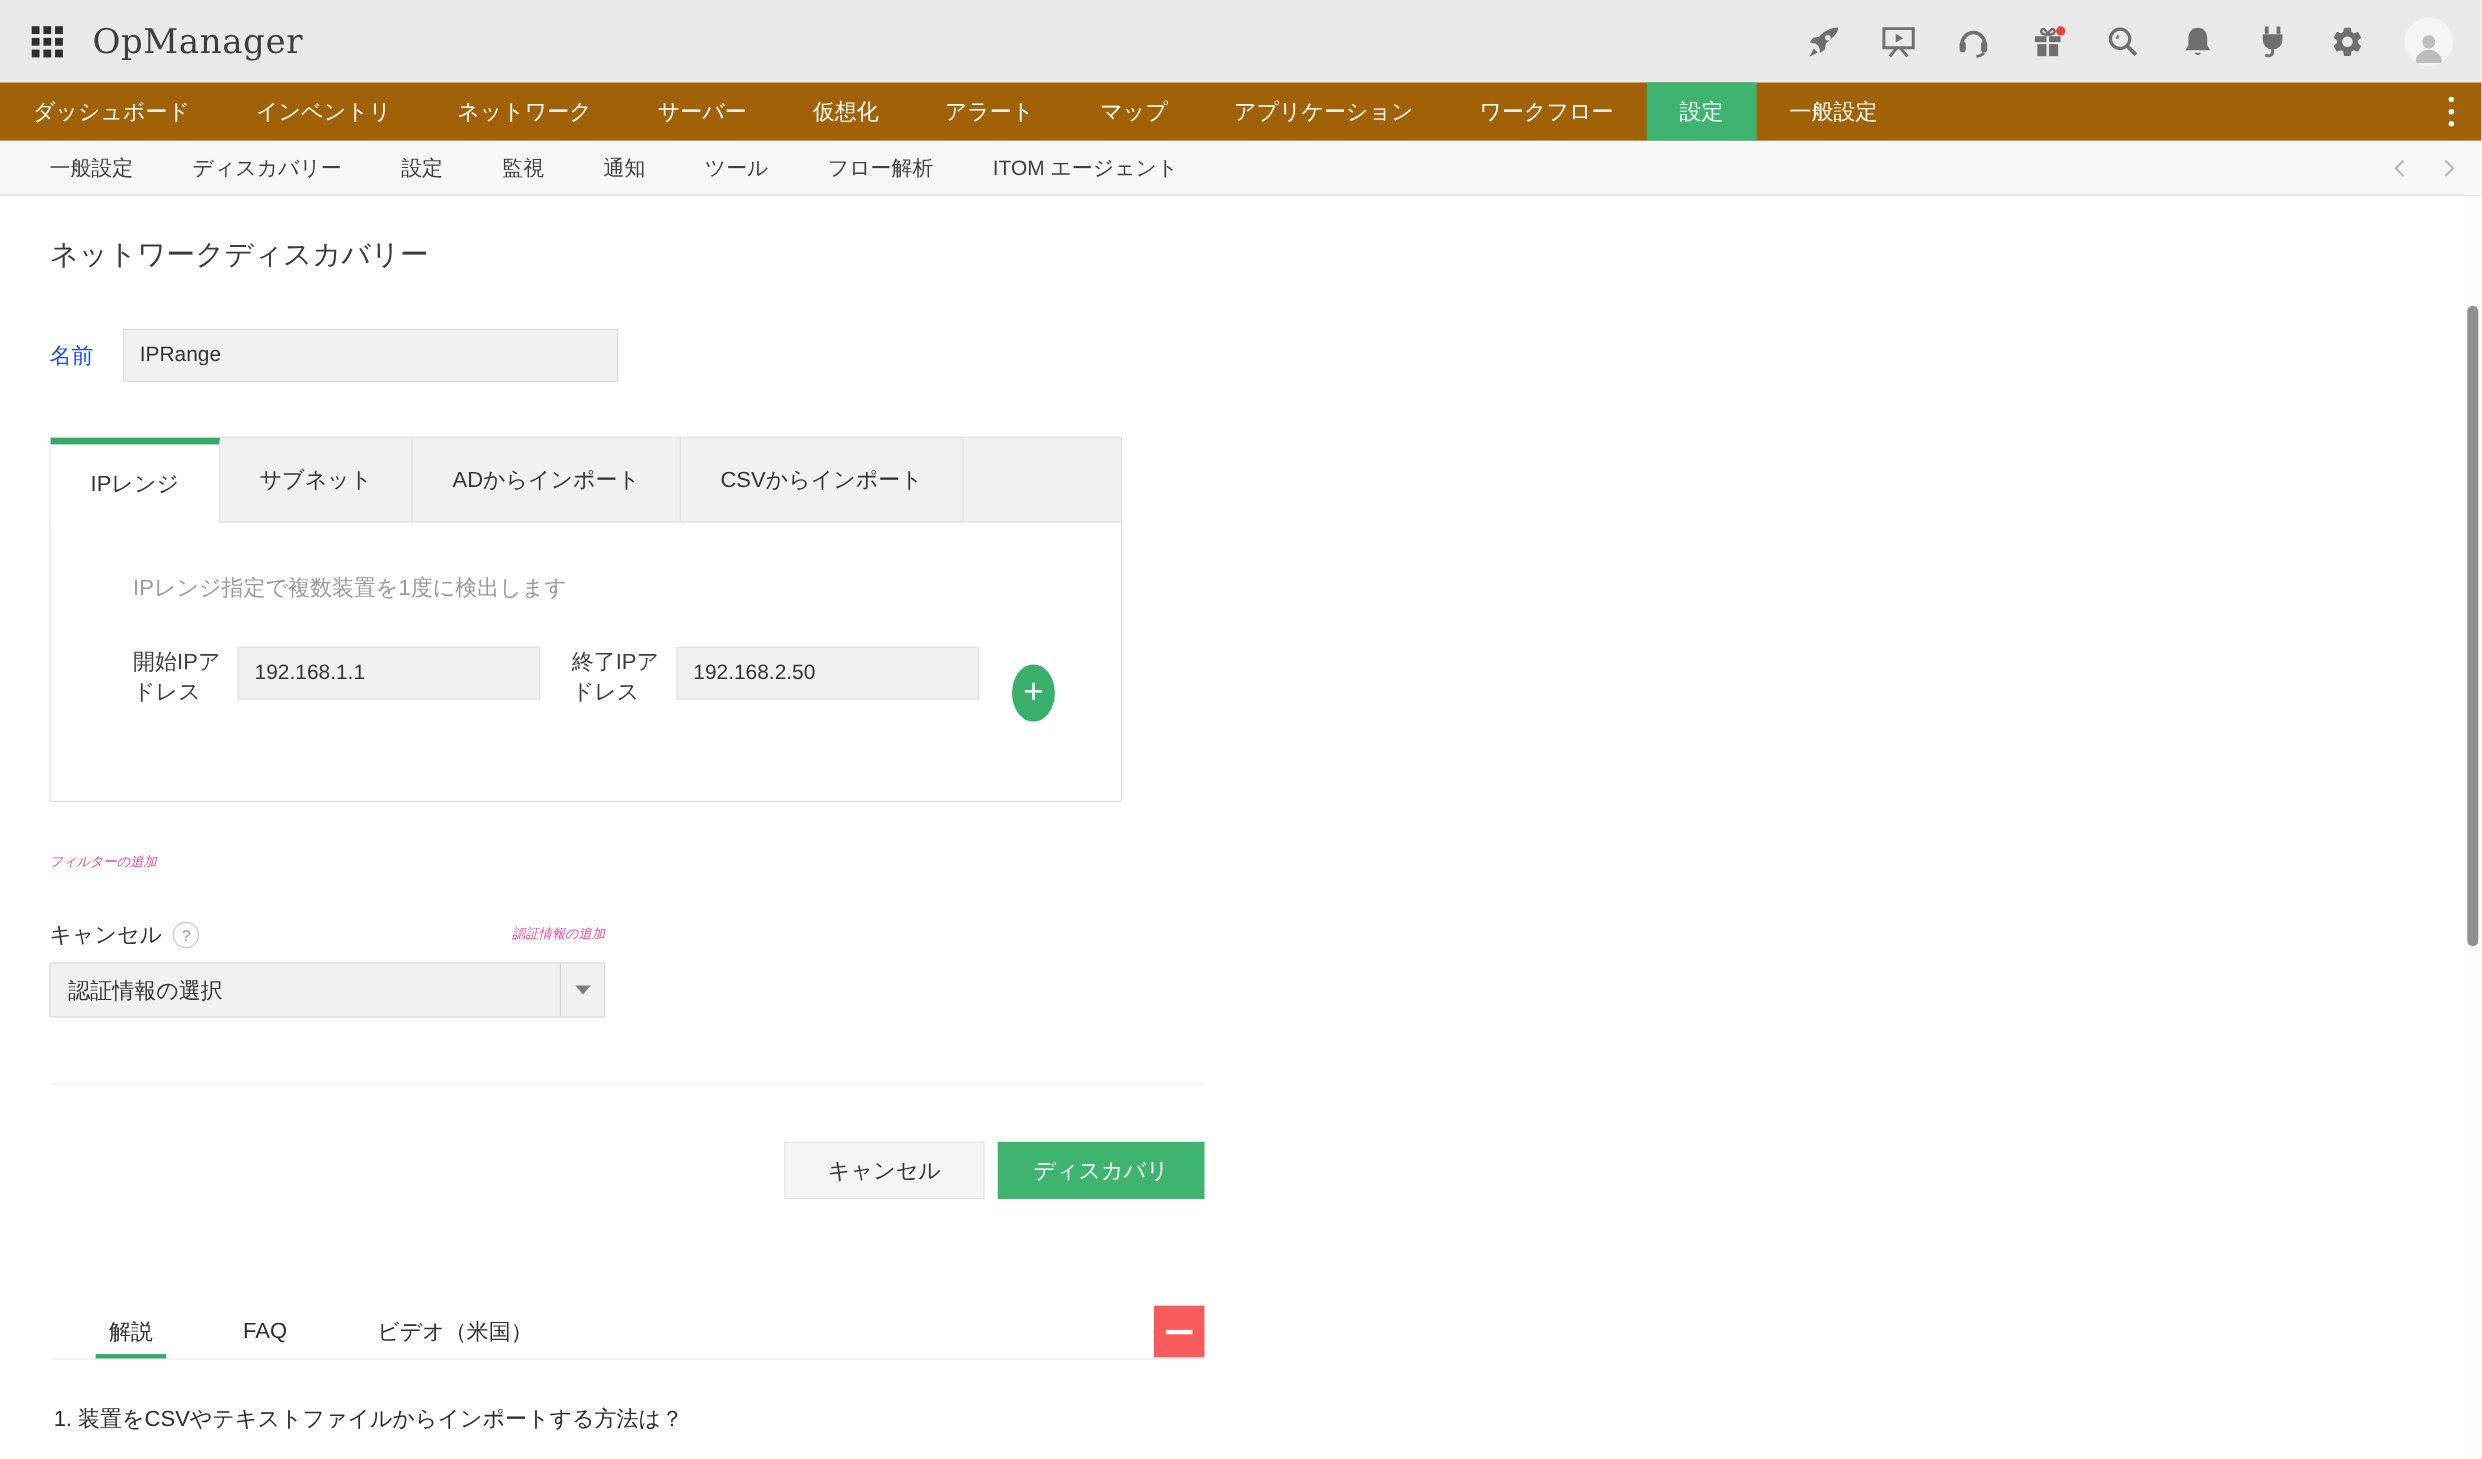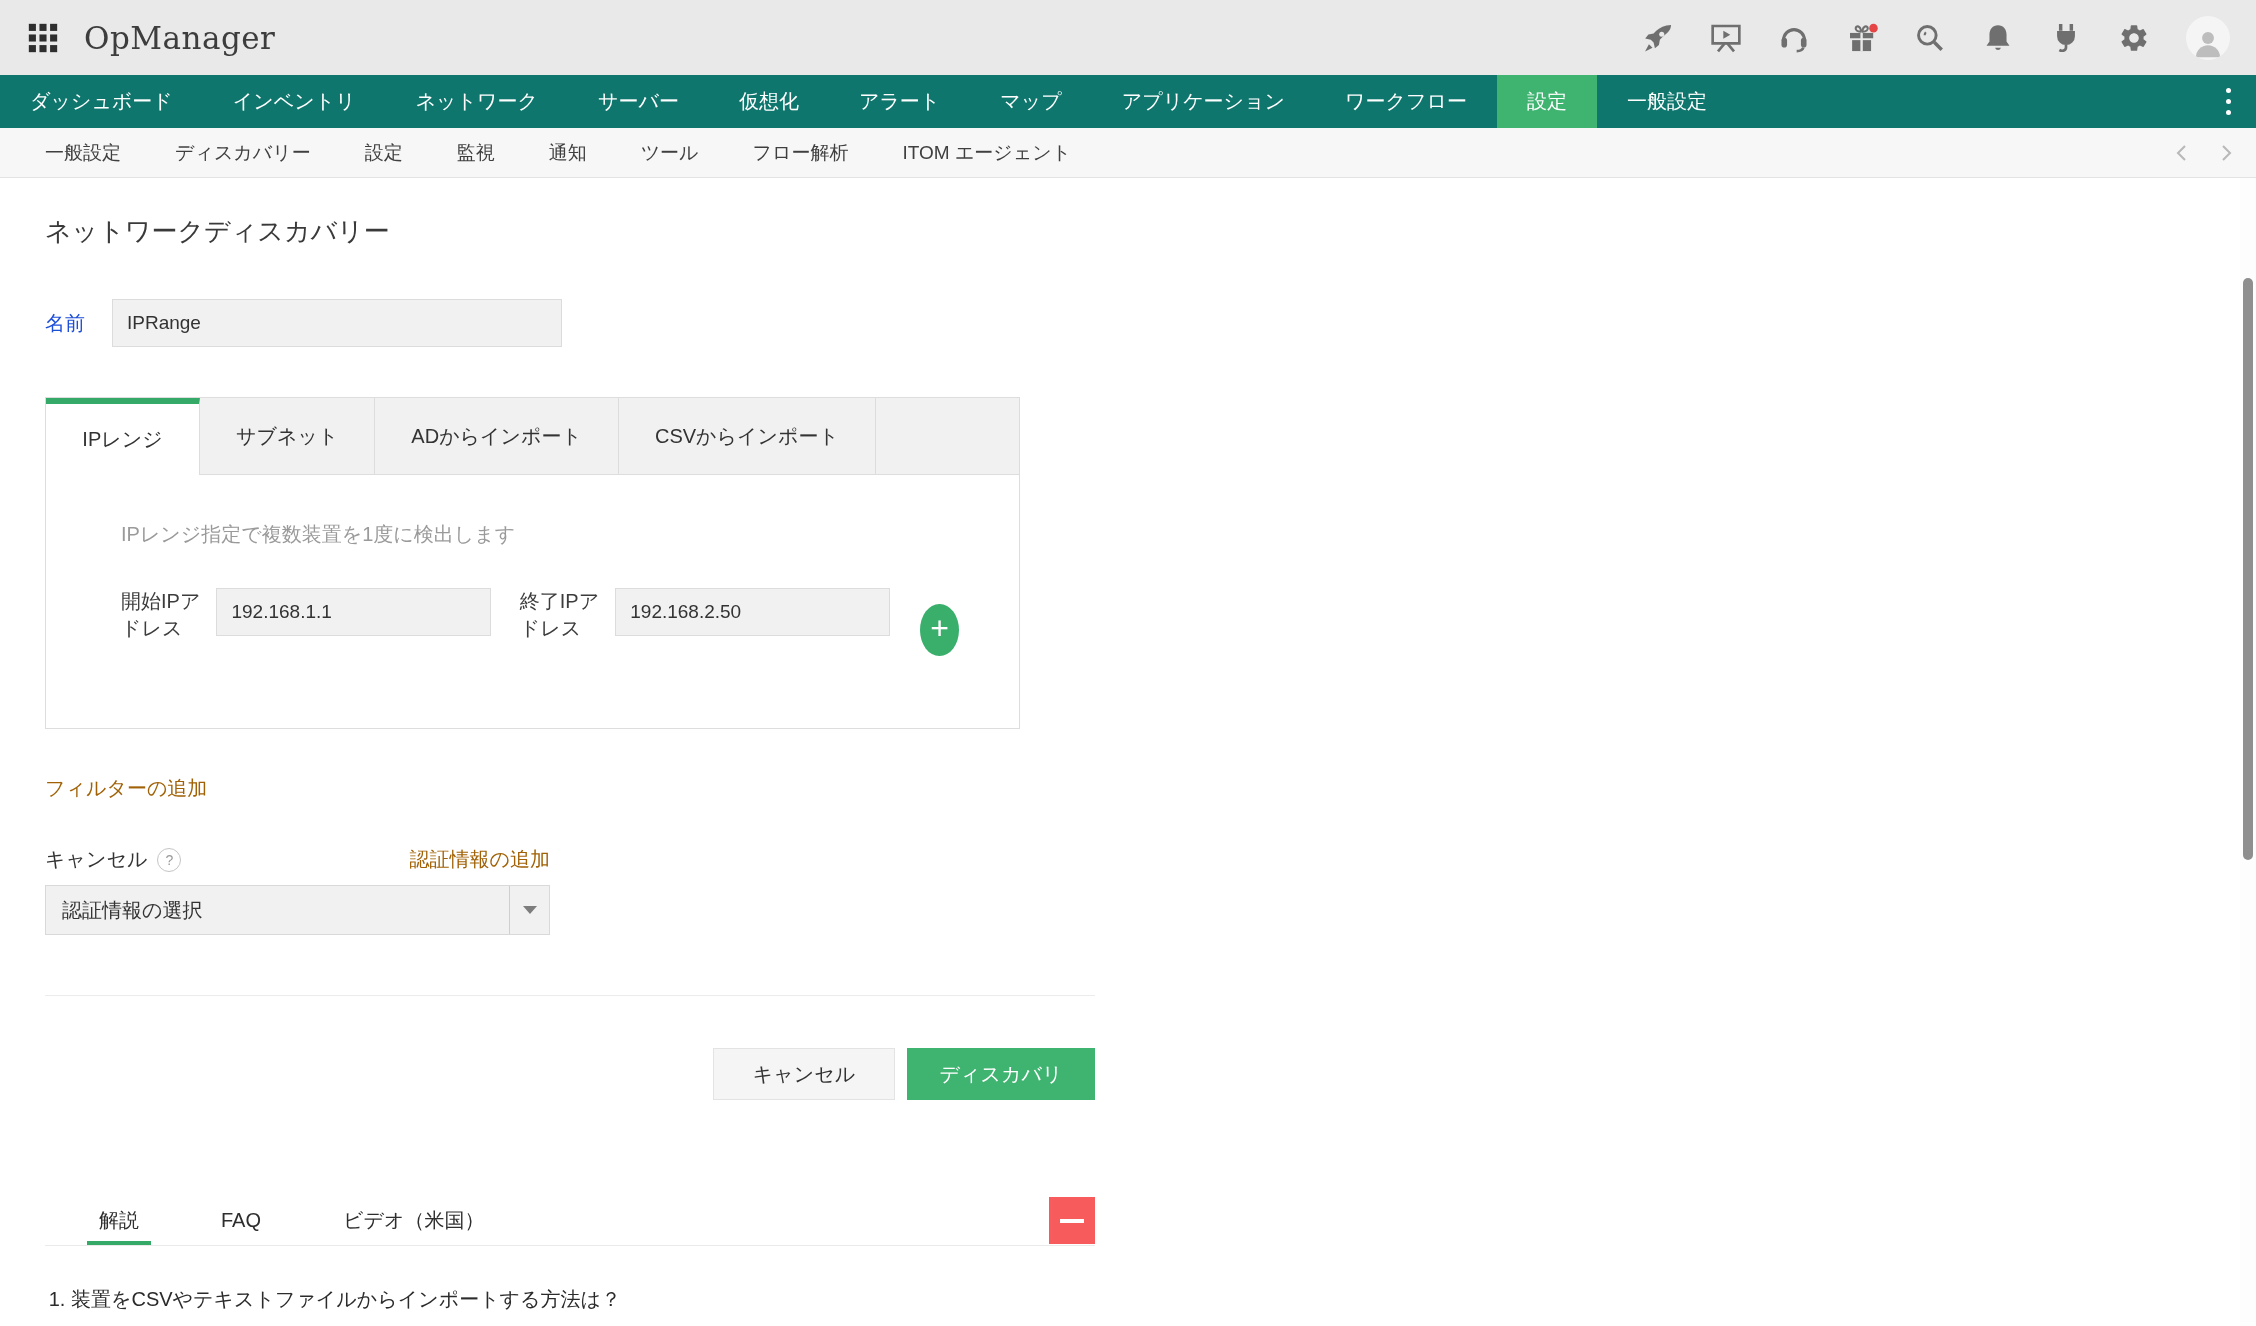--- a/index.html
+++ b/index.html
@@ -24,21 +24,21 @@
   .tb-icon { width:32px; height:32px; cursor:pointer; position:relative; }
   .tb-icon svg { width:32px; height:32px; fill:#6f6f6f; stroke:none; }
   .avatar {
     width:44px; height:44px; border-radius:50%; background:#f5f5f5;
     overflow:hidden; display:flex; align-items:flex-end; justify-content:center; cursor:pointer;
   }
   .avatar svg { width:34px; height:34px; }
 
   
   .mainnav {
-    height:53px; background:#0f766e; display:flex; align-items:stretch;
+    height:53px; background:#a16207; display:flex; align-items:stretch;
     color:#fff; font-size:20px;
   }
   .mainnav .nav-item {
     display:flex; align-items:center; padding:0 30px; cursor:pointer; white-space:nowrap;
   }
   .mainnav .nav-item.active { background:#3fb370; }
   .kebab {
     margin-left:auto; display:flex; flex-direction:column; justify-content:center;
     align-items:center; gap:6px; width:56px; cursor:pointer;
   }
@@ -84,21 +84,21 @@
   .ip-field { display:flex; flex-direction:row; }
   .ip-field label { font-size:20px; color:#3c3c3c; margin-bottom:14px; }
   .ip-input { width:350px; }
   .ip-gap { width:38px; }
   .add-ip-btn {
     margin-left:30px; width:52px; height:52px; border-radius:50%; background:#3aaf6c;
     border:none; color:#fff; font-size:32px; line-height:48px; cursor:pointer;
     display:flex; align-items:center; justify-content:center; padding-bottom:4px;
   }
 
-  .link { color:#a16207; font-size:20px; text-decoration:none; cursor:pointer; display:inline-block; }
+  .link { color:#ec4899; font-size:12px; text-decoration:none; cursor:pointer; display:inline-block;font-style:italic; }
   .add-filter { margin-top:46px; }
 
   .cred-row {
     margin-top:44px; width:505px; display:flex; align-items:center; justify-content:space-between;
   }
   .cred-label-wrap { display:flex; align-items:center; gap:10px; }
   .cred-label { font-size:20px; color:#333; }
   .help-q {
     width:24px; height:24px; border-radius:50%; border:1px solid #c5c5c5; color:#9a9a9a;
     font-size:14px; display:flex; align-items:center; justify-content:center; cursor:pointer;

